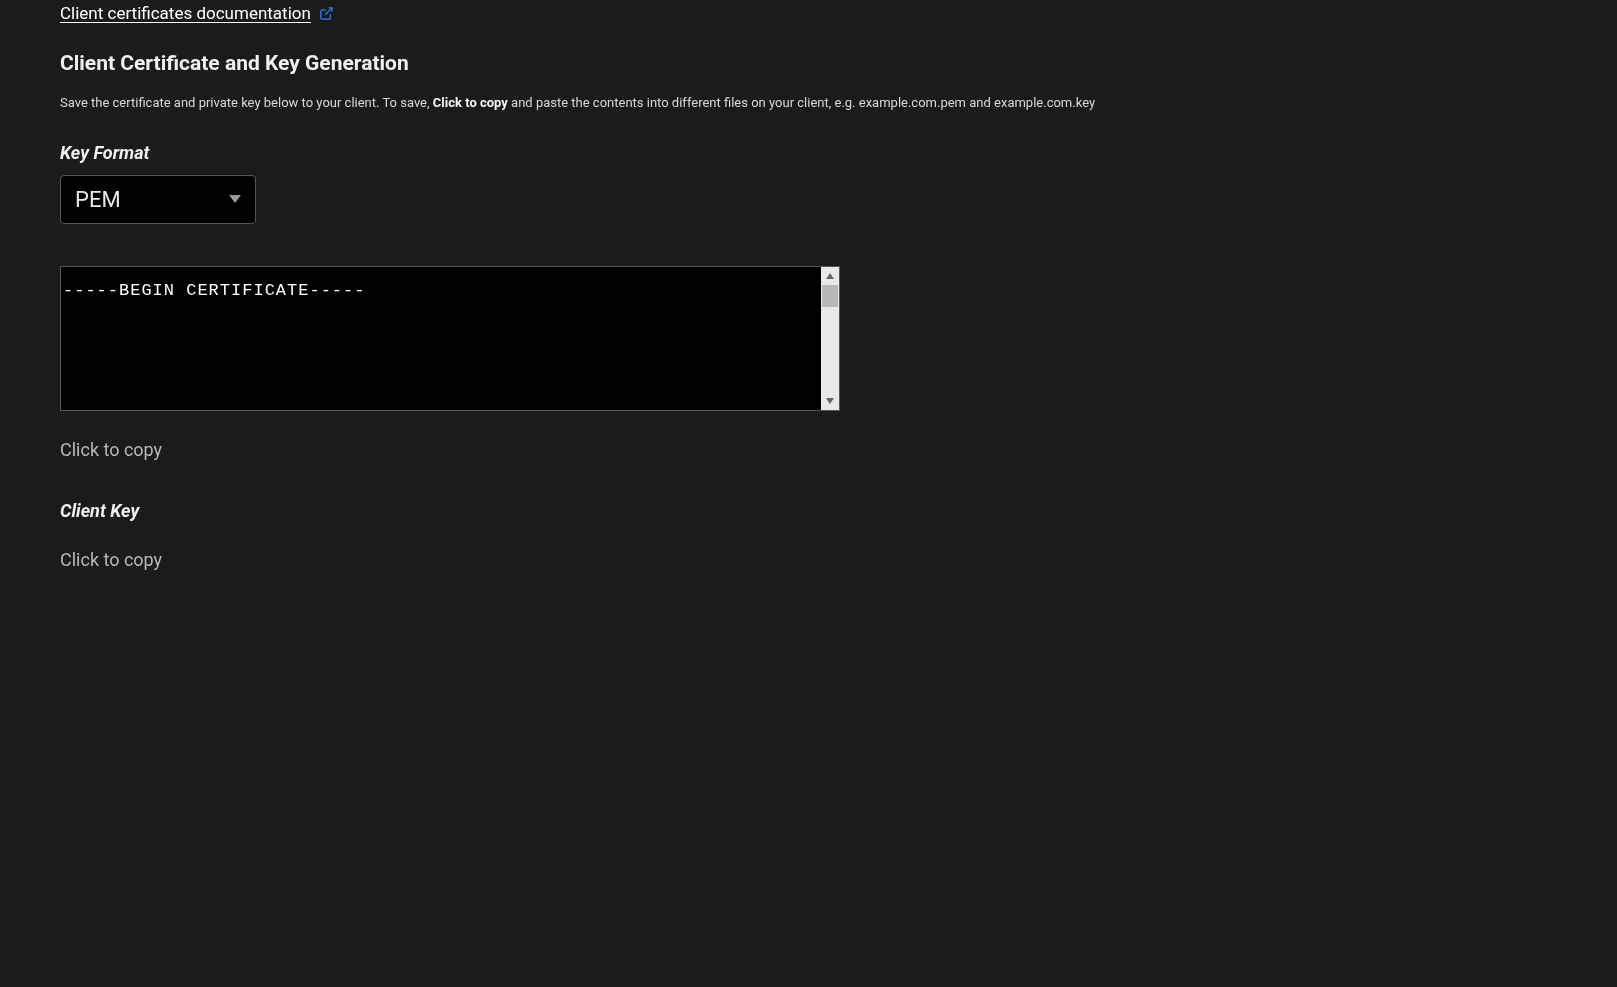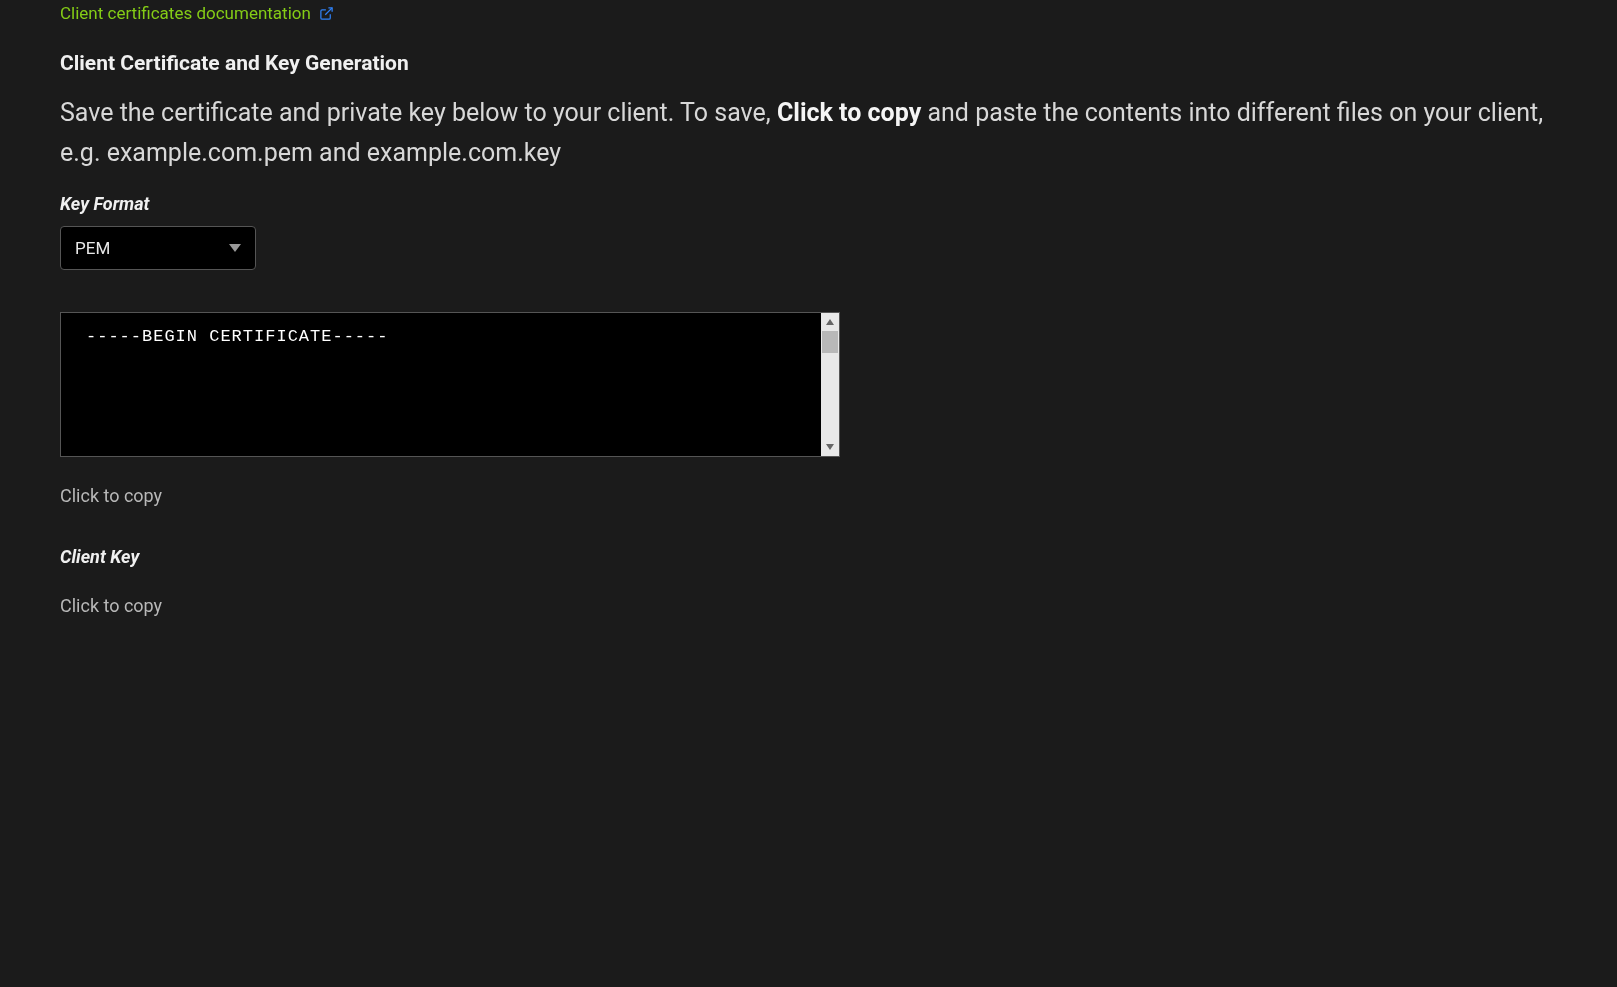--- a/index.html
+++ b/index.html
@@ -11,21 +11,22 @@
       background-color: #1b1b1b;
       color: #e8e8e8;
       font-family: -apple-system, BlinkMacSystemFont, "Segoe UI", Roboto, Helvetica, Arial, sans-serif;
       padding: 0 60px;
       font-size: 16px;
       min-height: 987px;
     }
     .doc-link {
       display: inline-flex;
       align-items: center;
-      color: #84cc16;
+      color: #ffffff;
+      text-decoration: underline;
       text-underline-offset: 3px;
       font-size: 17px;
       margin-top: 3px;
       margin-bottom: 28px;
       cursor: pointer;
     }
     .doc-link svg {
       margin-left: 8px;
       width: 15px;
       height: 15px;
@@ -33,24 +34,24 @@
       stroke: #2f81f7;
       stroke-width: 2;
     }
     h1.page-title {
       font-size: 21px;
       font-weight: 700;
       color: #f0f0f0;
       margin-bottom: 18px;
     }
     .description {
-      font-size: 25px;
+      font-size: 13px;
       line-height: 1.6;
       color: #d8d8d8;
-      margin-bottom: 20px;
+      margin-bottom: 28px;
     }
     .description strong {
       font-weight: 700;
       color: #f5f5f5;
     }
     .field-label {
       font-size: 18px;
       font-weight: 700;
       color: #f0f0f0;
       margin-bottom: 12px;
@@ -61,21 +62,21 @@
       position: relative;
       width: 196px;
       margin-bottom: 42px;
     }
     .select-box {
       width: 100%;
       background-color: #000000;
       border: 1px solid #555555;
       border-radius: 4px;
       color: #e8e8e8;
-      font-size: 17px;
+      font-size: 22px;
       padding: 11px 14px;
       cursor: pointer;
       display: flex;
       align-items: center;
       justify-content: space-between;
     }
     .select-box svg {
       width: 12px;
       height: 8px;
       fill: #999999;
@@ -86,21 +87,21 @@
     .textarea-wrapper {
       position: relative;
       width: 780px;
       height: 145px;
       border: 1px solid #555555;
       background-color: #000000;
       display: flex;
     }
     .textarea-content {
       flex: 1;
-      padding: 14px 25px;
+      padding: 14px 2px;
       font-family: "Courier New", Courier, monospace;
       font-size: 17px;
       color: #ffffff;
       letter-spacing: 1px;
       overflow: hidden;
       white-space: pre;
     }
     .scrollbar {
       width: 18px;
       background-color: #e8e8e8;

